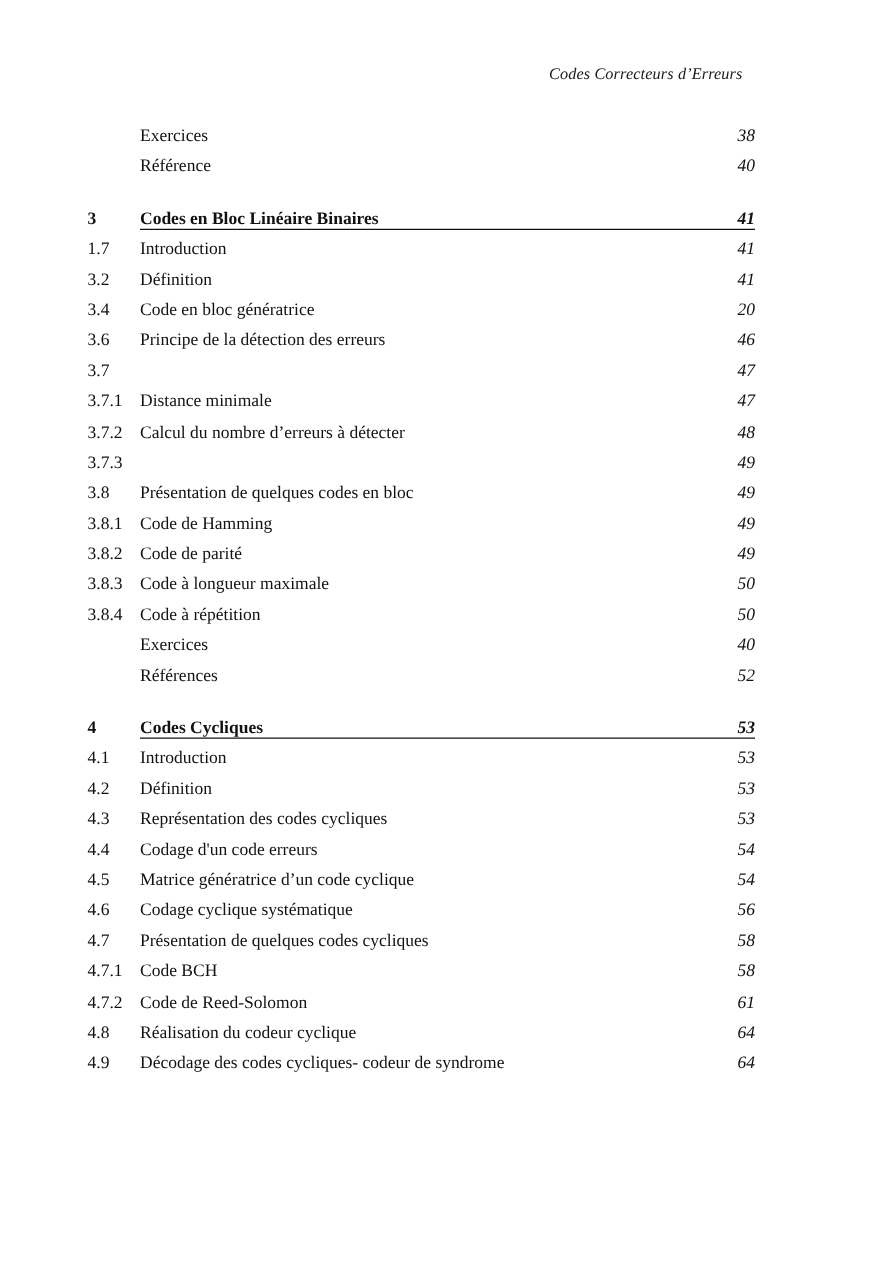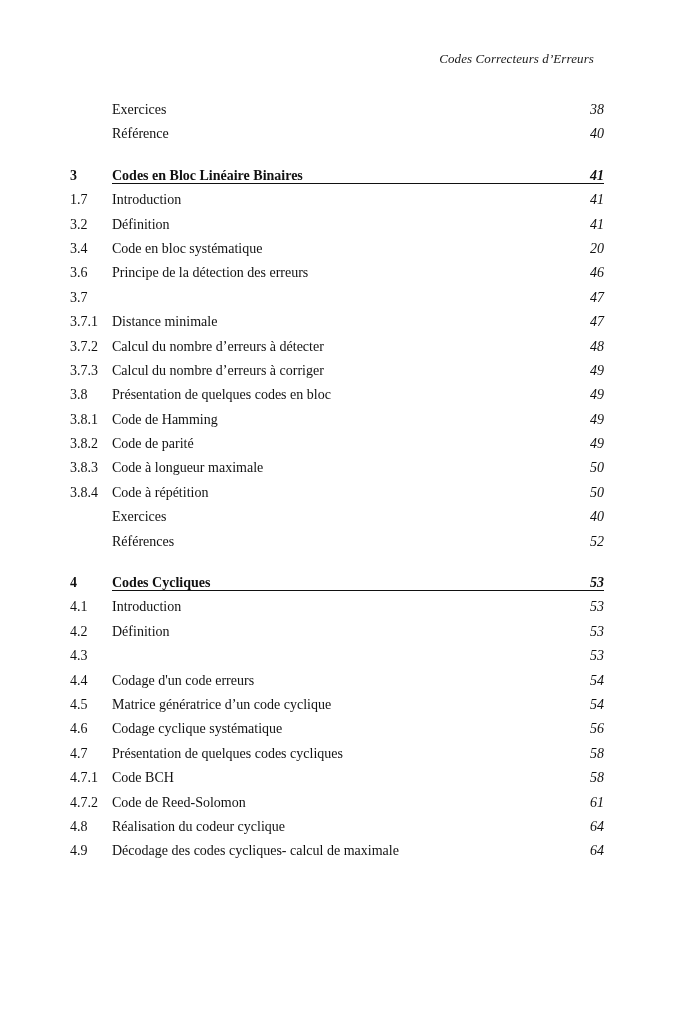--- a/index.html
+++ b/index.html
@@ -103,21 +103,21 @@
       <span class="title">Introduction</span>
       <span class="page">41</span>
     </div>
   <div class="row">
       <span class="num">3.2</span>
       <span class="title">Définition</span>
       <span class="page">41</span>
     </div>
   <div class="row">
       <span class="num">3.4</span>
-      <span class="title">Code en bloc systématique</span>
+      <span class="title">Code en bloc génératrice</span>
       <span class="page">20</span>
     </div>
   <div class="row">
       <span class="num">3.6</span>
       <span class="title">Principe de la détection des erreurs</span>
       <span class="page">46</span>
     </div>
   <div class="row">
       <span class="num">3.7</span>
       <span class="page">47</span>
@@ -127,21 +127,20 @@
       <span class="title">Distance minimale</span>
       <span class="page">47</span>
     </div>
   <div class="row">
       <span class="num">3.7.2</span>
       <span class="title">Calcul du nombre d’erreurs à détecter</span>
       <span class="page">48</span>
     </div>
   <div class="row">
       <span class="num">3.7.3</span>
-      <span class="title">Calcul du nombre d’erreurs à corriger</span>
       <span class="page">49</span>
     </div>
   <div class="row">
       <span class="num">3.8</span>
       <span class="title">Présentation de quelques codes en bloc</span>
       <span class="page">49</span>
     </div>
   <div class="row">
       <span class="num">3.8.1</span>
       <span class="title">Code de Hamming</span>
@@ -187,20 +186,21 @@
       <span class="title">Introduction</span>
       <span class="page">53</span>
     </div>
   <div class="row">
       <span class="num">4.2</span>
       <span class="title">Définition</span>
       <span class="page">53</span>
     </div>
   <div class="row">
       <span class="num">4.3</span>
+      <span class="title">Représentation des codes cycliques</span>
       <span class="page">53</span>
     </div>
   <div class="row">
       <span class="num">4.4</span>
       <span class="title">Codage d'un code erreurs</span>
       <span class="page">54</span>
     </div>
   <div class="row">
       <span class="num">4.5</span>
       <span class="title">Matrice génératrice d’un code cyclique</span>
@@ -226,17 +226,17 @@
       <span class="title">Code de Reed-Solomon</span>
       <span class="page">61</span>
     </div>
   <div class="row">
       <span class="num">4.8</span>
       <span class="title">Réalisation du codeur cyclique</span>
       <span class="page">64</span>
     </div>
   <div class="row">
       <span class="num">4.9</span>
-      <span class="title">Décodage des codes cycliques- calcul de maximale</span>
+      <span class="title">Décodage des codes cycliques- codeur de syndrome</span>
       <span class="page">64</span>
     </div>
 
 </div>
 
 </body></html>

